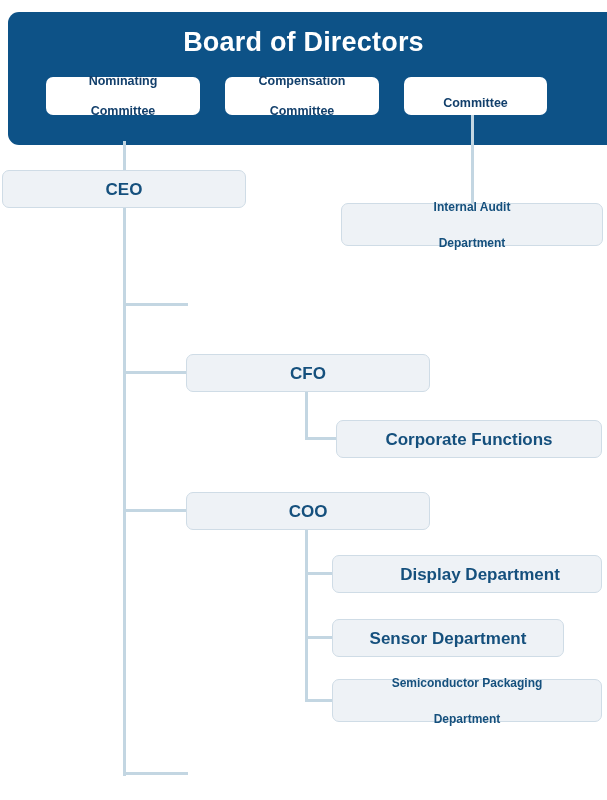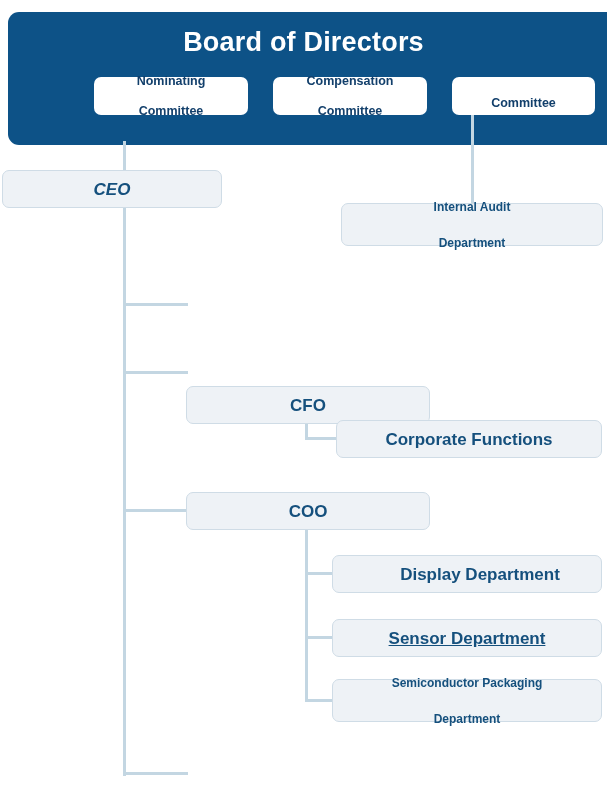--- a/index.html
+++ b/index.html
@@ -49,21 +49,20 @@
     color: #123f6b;
     font-size: 12.5px;
     font-weight: bold;
     line-height: 15px;
     text-align: center;
     display: flex;
     align-items: center;
     justify-content: center;
     box-sizing: border-box;
     padding: 2px 4px;
-    margin-left: 48px;
   }
   .committee span { display: block; width: 100%; }
 
   #committee-nominating   { left: 46px;  top: 77px; width: 154px; height: 38px; }
   #committee-compensation { left: 225px; top: 77px; width: 154px; height: 38px; }
   #committee-audit        { left: 404px; top: 77px; width: 143px; height: 38px; }
 
   
   .node {
     position: absolute;
@@ -78,28 +77,28 @@
     justify-content: center;
     text-align: center;
     line-height: 19px;
     padding: 2px 6px;
     z-index: 2;
   }
   .node span { display: block; width: 100%; }
   .node.one-line { font-size: 17px; }
   .node.two-line { font-size: 12px; line-height: 18px; }
 
-  #node-ceo            { left: 2px;   top: 170px; width: 220px; height: 38px; font-size: 17px; font-style: italic; }
+  #node-ceo            { left: 2px;   top: 170px; width: 244px; height: 38px; font-size: 17px; }
   #node-internal-audit { left: 341px; top: 203px; width: 262px; height: 43px; }
   #node-general-counsel{ left: 186px; top: 286px; width: 244px; height: 38px; }
-  #node-cfo            { left: 186px; top: 354px; width: 244px; height: 38px; margin-top: 32px; }
+  #node-cfo            { left: 186px; top: 354px; width: 244px; height: 38px; }
   #node-corp-functions { left: 336px; top: 420px; width: 266px; height: 38px; }
   #node-coo            { left: 186px; top: 492px; width: 244px; height: 38px; }
   #node-display        { left: 332px; top: 555px; width: 270px; height: 38px; padding-left: 32px; }
-  #node-sensor         { left: 332px; top: 619px; width: 270px; height: 38px; text-decoration: underline; }
+  #node-sensor         { left: 332px; top: 619px; width: 232px; height: 38px; }
   #node-semiconductor  { left: 332px; top: 679px; width: 270px; height: 43px; }
   #node-autotech       { left: 186px; top: 755px; width: 244px; height: 38px; }
 
   
   .conn {
     position: absolute;
     background: #c3d6e2;
     z-index: 1;
   }
   .conn.v { width: 3px; }

